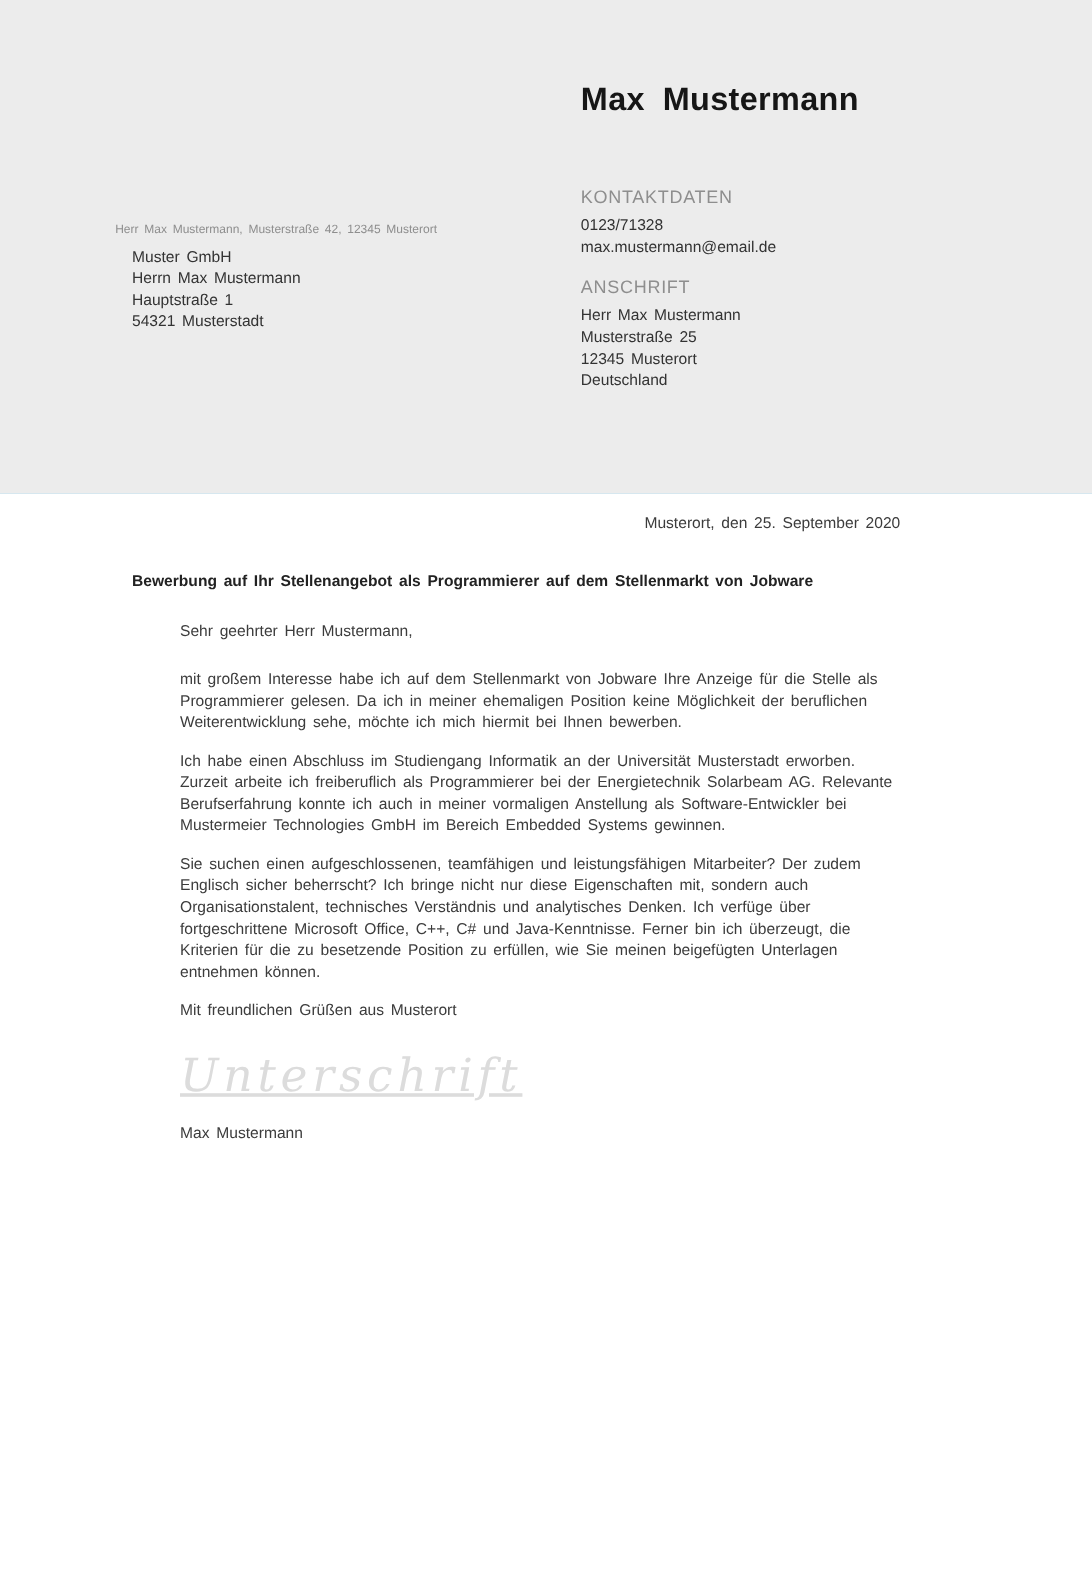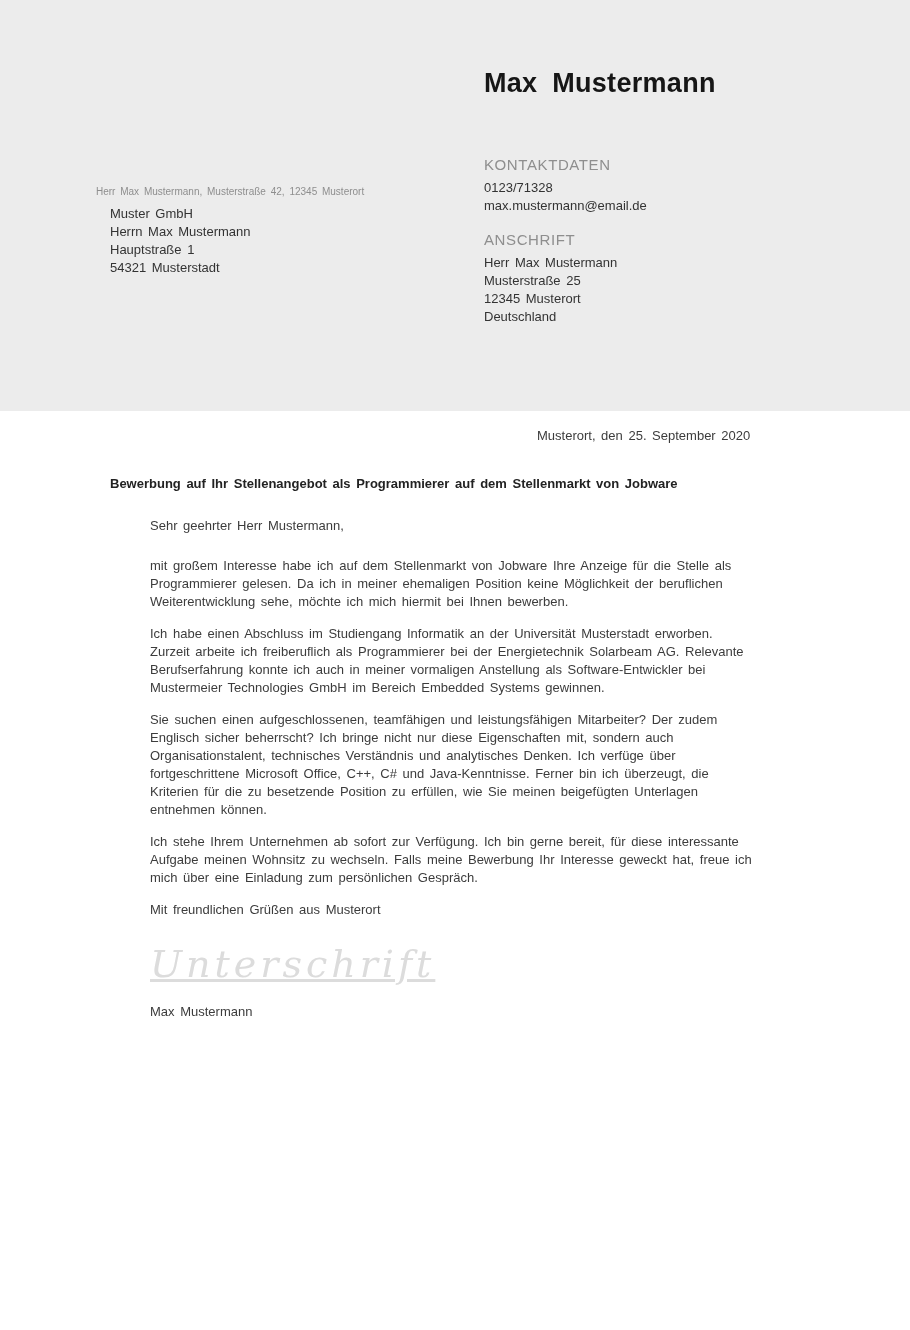--- a/index.html
+++ b/index.html
@@ -174,23 +174,20 @@
 Berufserfahrung konnte ich auch in meiner vormaligen Anstellung als Software-Entwickler bei
 Mustermeier Technologies GmbH im Bereich Embedded Systems gewinnen.</div>
 
       <div class="para">Sie suchen einen aufgeschlossenen, teamfähigen und leistungsfähigen Mitarbeiter? Der zudem
 Englisch sicher beherrscht? Ich bringe nicht nur diese Eigenschaften mit, sondern auch
 Organisationstalent, technisches Verständnis und analytisches Denken. Ich verfüge über
 fortgeschrittene Microsoft Office, C++, C# und Java-Kenntnisse. Ferner bin ich überzeugt, die
 Kriterien für die zu besetzende Position zu erfüllen, wie Sie meinen beigefügten Unterlagen
 entnehmen können.</div>
 
-      <div class="para">Ich stehe Ihrem Unternehmen ab sofort zur Verfügung. Ich bin gerne bereit, für diese interessante
-Aufgabe meinen Wohnsitz zu wechseln. Falls meine Bewerbung Ihr Interesse geweckt hat, freue ich
-mich über eine Einladung zum persönlichen Gespräch.</div>
 
       <div class="closing">Mit freundlichen Grüßen aus Musterort</div>
 
       <div class="signature">Unterschrift</div>
 
       <div class="signed-name">Max Mustermann</div>
 
     </div>
   </div>
 

